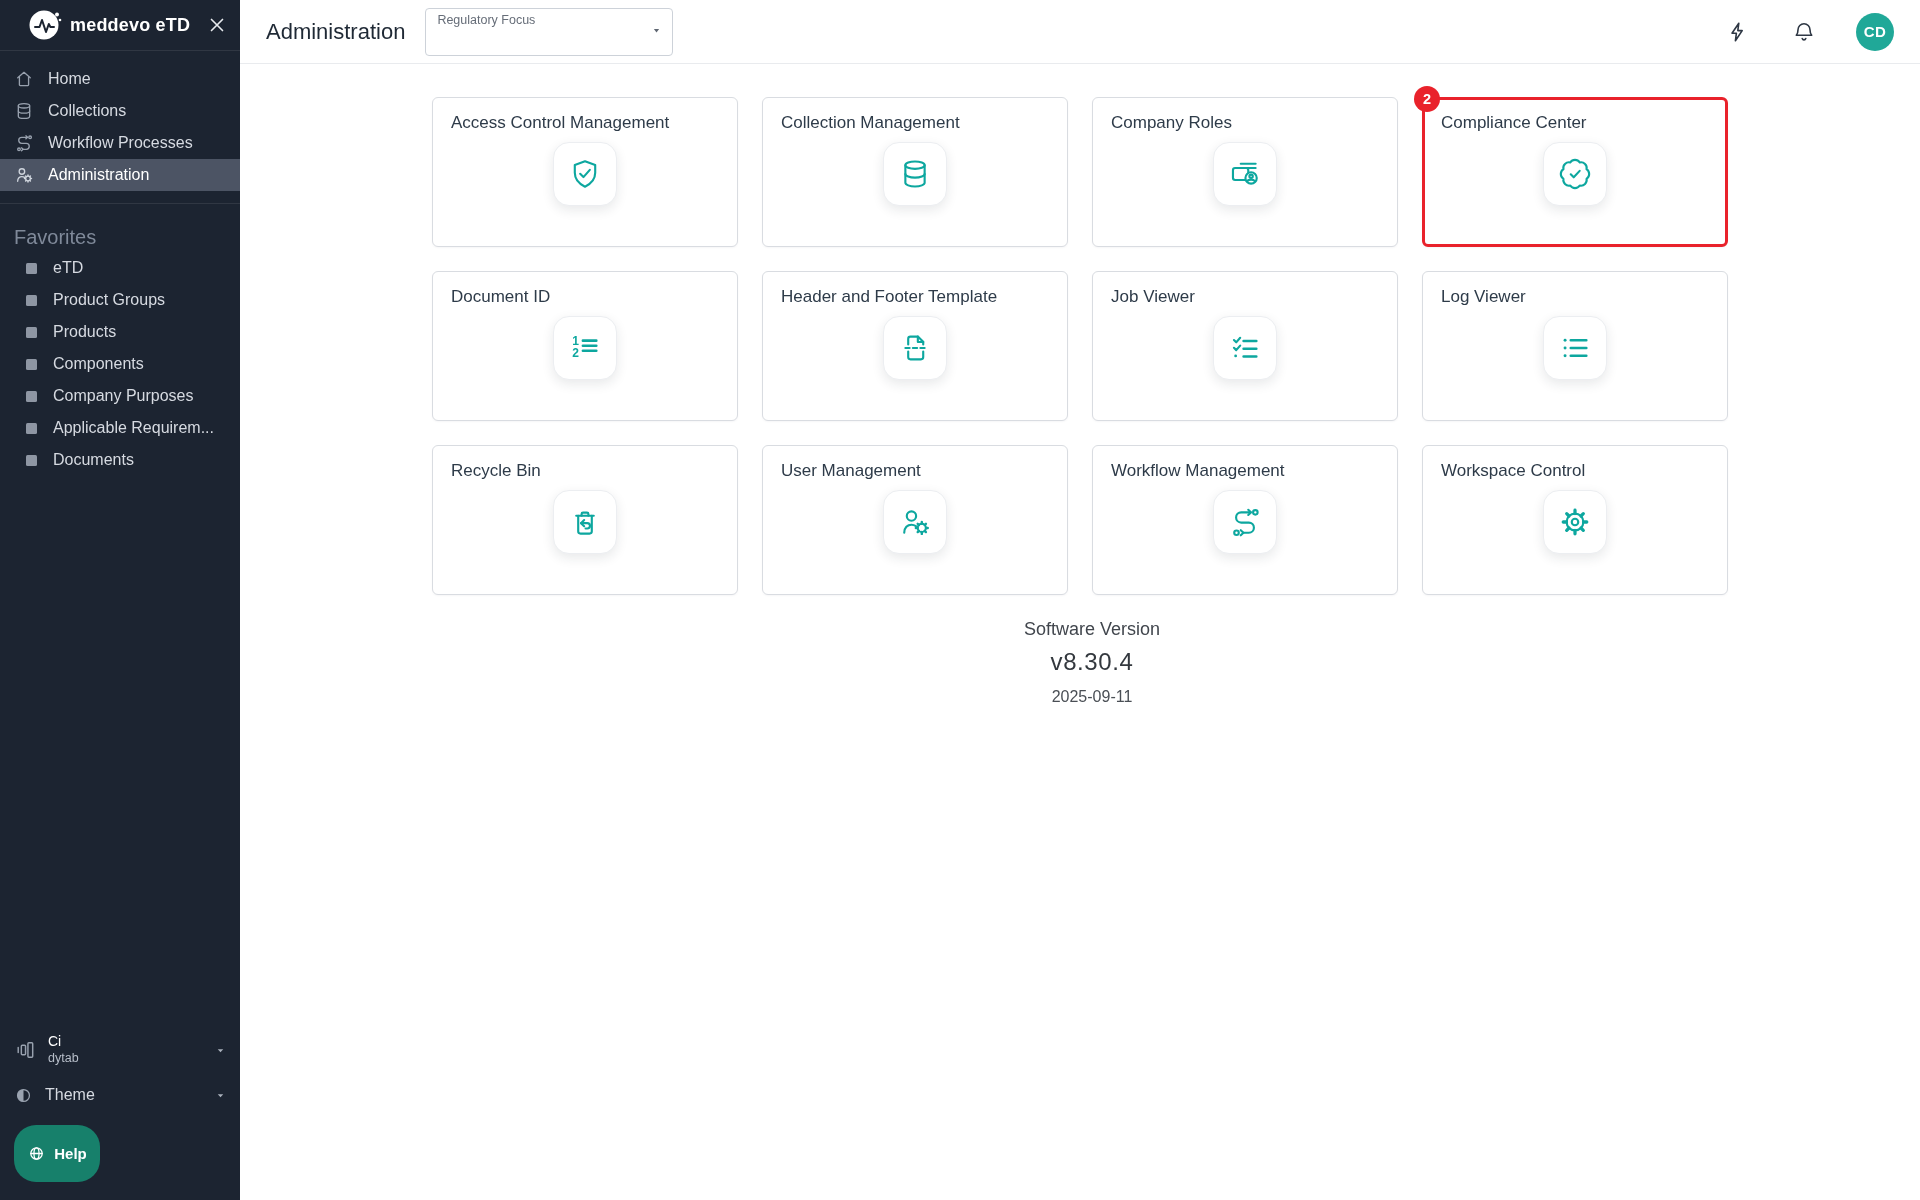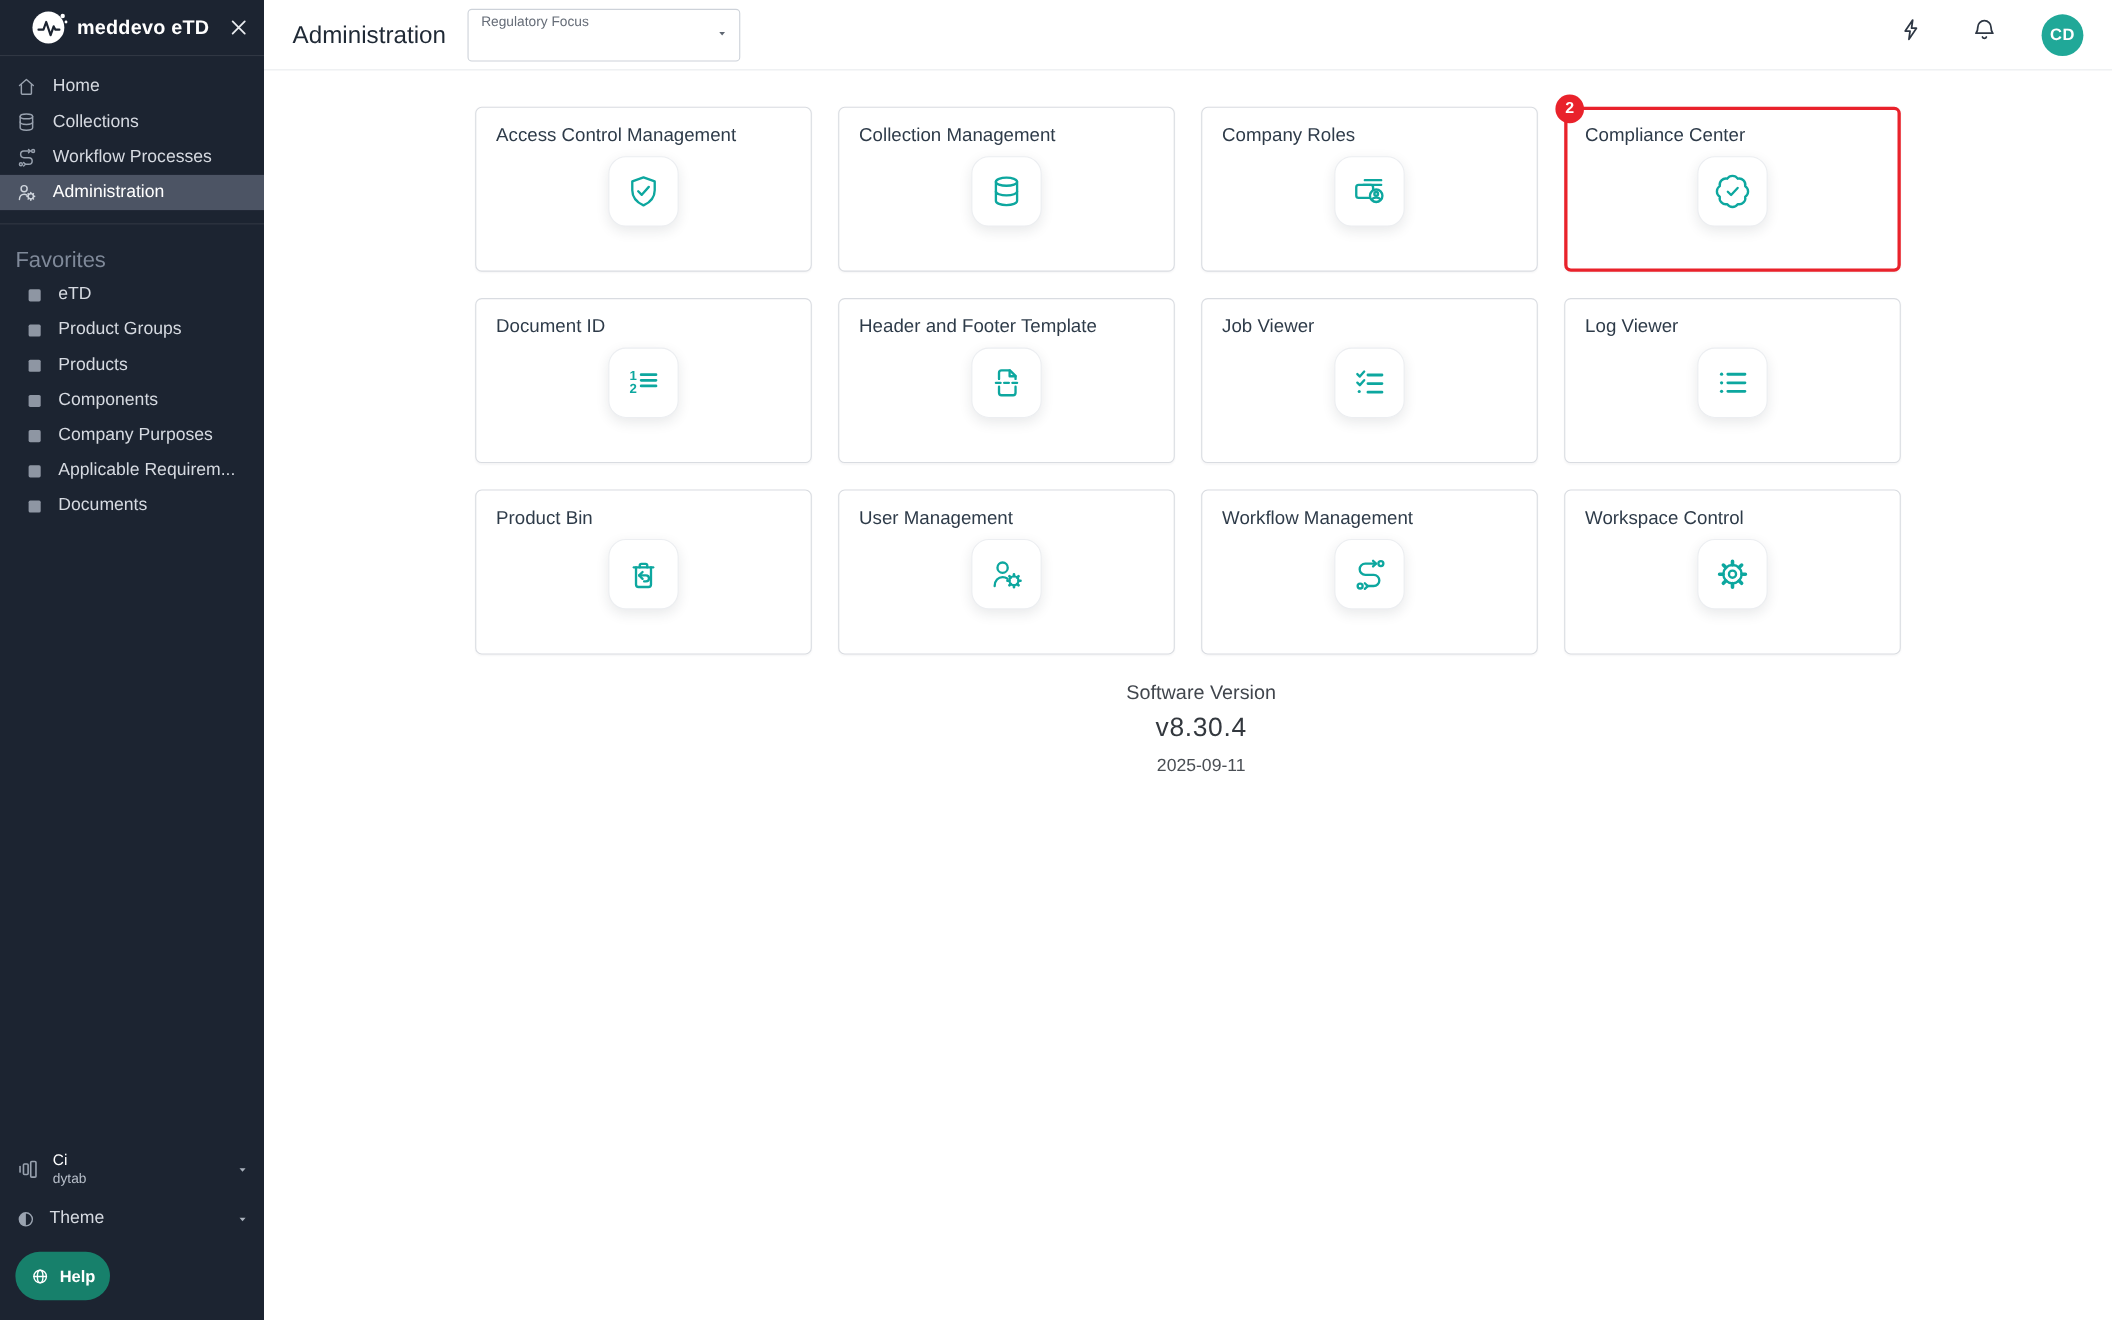--- a/index.html
+++ b/index.html
@@ -34,34 +34,34 @@
   .sb-bottom { margin-top:auto; padding:0 14px 18px 14px; flex:0 0 auto; }
   .ws-row { display:flex; align-items:center; gap:12px; height:46px; margin-bottom:4px; cursor:pointer; }
   .ws-icon { width:22px; height:22px; color:#98a1ae; flex:0 0 auto; }
   .ws-texts { display:flex; flex-direction:column; line-height:1.25; }
   .ws-name { font-size:14px; font-weight:400; color:#fff; }
   .ws-sub { font-size:12.5px; color:#b7bec9; }
   .row-caret { margin-left:auto; width:11px; height:11px; fill:#aab2bd; }
   .theme-row { display:flex; align-items:center; gap:12px; height:36px; margin-bottom:12px; cursor:pointer; }
   .theme-icon { width:19px; height:19px; color:#9aa3b0; flex:0 0 auto; }
   .theme-label { font-size:16px; color:#d6dae1; }
-  .help-btn { width:86px; height:44px; border-radius:22px; background:var(--help,#17806b);
+  .help-btn { width:86px; height:57px; border-radius:22px; background:var(--help,#17806b);
     display:flex; align-items:center; justify-content:center; gap:8px; cursor:pointer; border:none; }
   .help-btn .icn { width:19px; height:19px; color:#fff; }
   .help-label { color:#fff; font-size:15px; font-weight:700; }
 
   
   .main { position:absolute; left:240px; top:0; width:1680px; height:1200px; background:#fff; }
   .topbar { height:64px; display:flex; align-items:center; padding:0 26px; border-bottom:1px solid #e9ebee; }
   .page-title { font-size:22px; font-weight:500; color:#1f2935; }
   .filter-select { position:relative; margin-left:20px; width:248px; height:48px;
     border:1px solid #cdd2d9; border-radius:4px; background:#fff; cursor:pointer; }
   .filter-label { position:absolute; top:4px; left:11px; font-size:12.5px; color:#666d78; }
   .select-caret { position:absolute; right:10px; top:17px; width:11px; height:9px; fill:#5f6772; }
-  .topbar-right { margin-left:auto; display:flex; gap:38px; }
+  .topbar-right { margin-left:auto; display:flex; align-items:center; gap:38px; }
   .tb-icon-btn { width:28px; height:28px; display:flex; align-items:center; justify-content:center; cursor:pointer; }
   .tb-icon-btn .icn { width:24px; height:24px; color:#2e3744; }
   .avatar { width:38px; height:38px; border-radius:50%; background:var(--avatar,#20a898);
     color:#fff; font-size:15px; font-weight:700; display:flex; align-items:center; justify-content:center;
     letter-spacing:.5px; cursor:pointer; }
 
   
   .cards-grid { position:absolute; left:192px; top:97px; width:1296px;
     display:grid; grid-template-columns:repeat(4,306px); grid-auto-rows:150px; column-gap:24px; row-gap:24px; }
   .card { position:relative; background:#fff; border:1px solid #d9dce1; border-radius:6px;
@@ -320,21 +320,21 @@
         <div class="icon-tile">
           <svg class="icn " viewBox="0 0 24 24">
             <circle cx="5" cy="6.5" r="1.05" fill="currentColor" stroke="none"></circle>
             <circle cx="5" cy="12" r="1.05" fill="currentColor" stroke="none"></circle>
             <circle cx="5" cy="17.5" r="1.05" fill="currentColor" stroke="none"></circle>
             <path stroke-width="1.8" d="M9 6.5h11M9 12h11M9 17.5h11"></path>
           </svg>
         </div>
       </div>
       <div class="card">
-        <div class="card-title">Product Bin</div>
+        <div class="card-title">Recycle Bin</div>
         <div class="icon-tile">
           <svg class="icn " viewBox="0 0 24 24">
             <path d="M5.8 7.6h12.4"></path>
             <path d="M9.6 7.6V6.4c0-.6.4-1 1-1h2.8c.6 0 1 .4 1 1v1.2"></path>
             <path d="M7.2 7.6v11c0 .9.7 1.6 1.6 1.6h6.4c.9 0 1.6-.7 1.6-1.6v-11"></path>
             <path d="M11.4 10.6 9.2 12.8l2.2 2.2"></path>
             <path d="M9.2 12.8h4.4a1.9 1.9 0 0 1 0 3.8h-1.2"></path>
           </svg>
         </div>
       </div>

